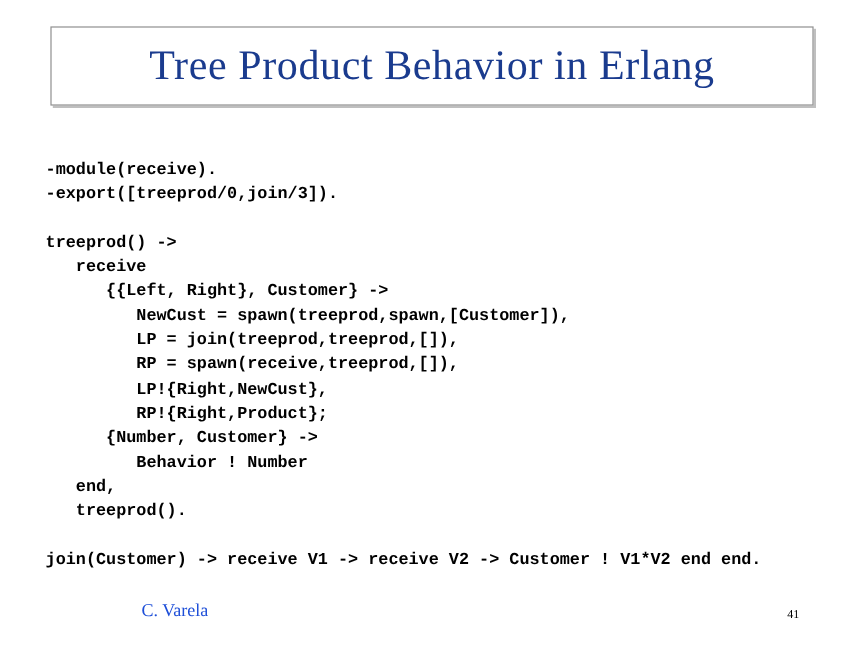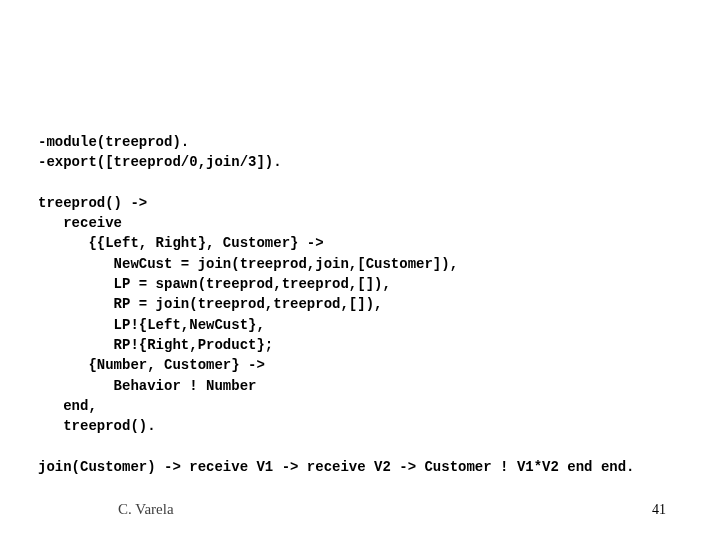--- a/index.html
+++ b/index.html
@@ -48,46 +48,49 @@
     font-size: 14px;
     line-height: 1.45;
     color: #000;
     white-space: pre;
   }
   .footer-author {
     position: absolute;
     left: 118px;
     bottom: 22px;
     font-size: 15px;
-    color: #404040;
+    color: #1d4ed8;
   }
   .footer-page {
     position: absolute;
     right: 54px;
     bottom: 22px;
-    font-size: 14px;
+    font-size: 10px;
     color: #000;
   }
 </style>
 </head>
 <body>
 
 <div class="slide">
 
+  <div class="title-box">
+    <span class="title-text">Tree Product Behavior in Erlang</span>
+  </div>
 
-  <pre class="code-block"><span>-module(treeprod).</span>
+  <pre class="code-block"><span>-module(receive).</span>
 <span>-export([treeprod/0,join/3]).</span>
 <span></span>
 <span>treeprod() -&gt;</span>
 <span>   receive</span>
 <span>      {{Left, Right}, Customer} -&gt;</span>
-<span>         NewCust = join(treeprod,join,[Customer]),</span>
-<span>         LP = spawn(treeprod,treeprod,[]),</span>
-<span>         RP = join(treeprod,treeprod,[]),</span>
-<span>         LP!{Left,NewCust},</span>
+<span>         NewCust = spawn(treeprod,spawn,[Customer]),</span>
+<span>         LP = join(treeprod,treeprod,[]),</span>
+<span>         RP = spawn(receive,treeprod,[]),</span>
+<span>         LP!{Right,NewCust},</span>
 <span>         RP!{Right,Product};</span>
 <span>      {Number, Customer} -&gt;</span>
 <span>         Behavior ! Number</span>
 <span>   end,</span>
 <span>   treeprod().</span>
 <span></span>
 <span>join(Customer) -&gt; receive V1 -&gt; receive V2 -&gt; Customer ! V1*V2 end end.</span></pre>
 
   <div class="footer-author">C. Varela</div>
   <div class="footer-page">41</div>

